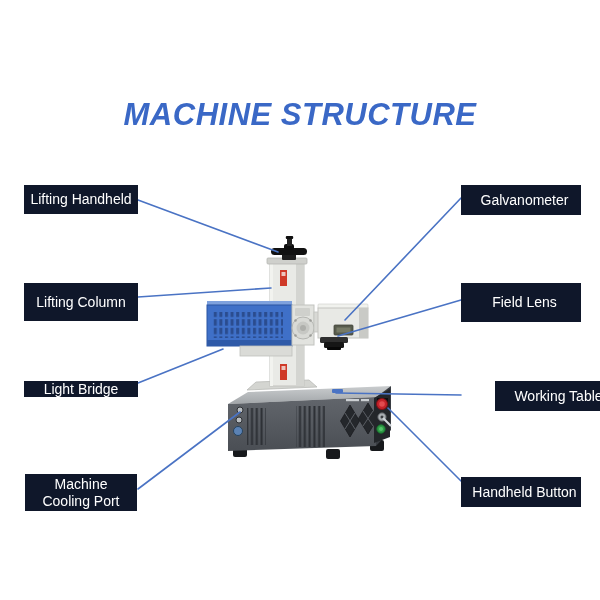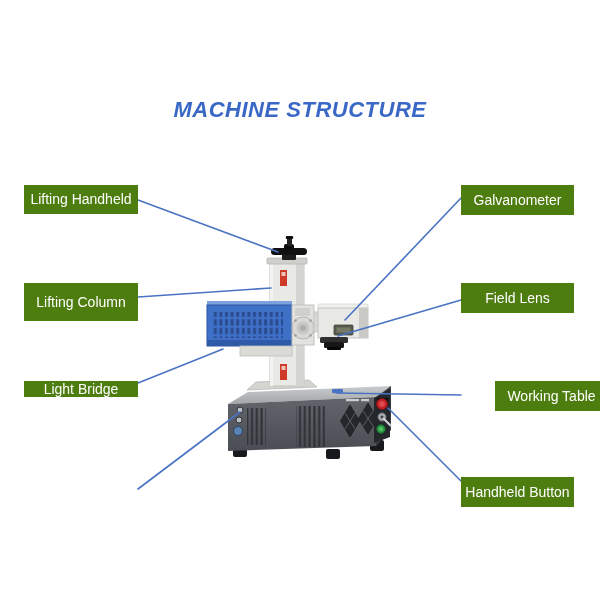--- a/index.html
+++ b/index.html
@@ -6,41 +6,41 @@
   body{
     width:600px;height:600px;position:relative;overflow:hidden;
     background:#ffffff;
     font-family:"Liberation Sans", sans-serif;
   }
   .stage{position:absolute;left:0;top:0;width:600px;height:600px;}
   svg.diagram{position:absolute;left:0;top:0;}
   .page-title{
     position:absolute;left:0;top:97px;width:600px;
     text-align:center;
-    font-size:22px;font-weight:bold;font-style:italic;
+    font-size:31px;font-weight:bold;font-style:italic;
     letter-spacing:0.5px;
     color:#3a68c6;
   }
   .label-box{
     position:absolute;
-    background:#4d7c0f;
+    background:#0f172a;
     color:#ffffff;
     font-size:14px;line-height:17px;
     display:flex;align-items:center;justify-content:center;
     text-align:center;
     white-space:pre-line;
   }
   .lb-l{left:24px;width:114px;}
-  .lb-r{left:461px;width:113px;}
+  .lb-r{left:461px;width:113px;padding-left:7px;}
   .lb-handheld{top:185px;height:29px;}
   .lb-column{top:283px;height:38px;}
   .lb-bridge{top:381px;height:16px;}
   .lb-cooling{top:474px;height:37px;left:25px;width:112px;}
   .lb-galvo{top:185px;height:30px;}
-  .lb-fieldlens{top:283px;height:30px;}
+  .lb-fieldlens{top:283px;height:39px;}
   .lb-worktable{top:381px;height:30px;margin-left:34px;}
   .lb-controlbtn{top:477px;height:30px;}
 </style>
 </head>
 <body>
 
 <div class="stage">
 
   <svg class="diagram" width="600" height="600" viewBox="0 0 600 600">
     <defs>
@@ -178,18 +178,20 @@
       <line x1="461" y1="395" x2="336" y2="393"></line>
       <line x1="461" y1="481" x2="388" y2="408"></line>
     </g>
   </svg>
 
   <div class="page-title">MACHINE STRUCTURE</div>
 
   <div class="label-box lb-l lb-handheld">Lifting Handheld</div>
   <div class="label-box lb-l lb-column">Lifting Column</div>
   <div class="label-box lb-l lb-bridge">Light Bridge</div>
+  <div class="label-box lb-l lb-cooling">Machine
+Cooling Port</div>
   <div class="label-box lb-r lb-galvo">Galvanometer</div>
   <div class="label-box lb-r lb-fieldlens">Field Lens</div>
   <div class="label-box lb-r lb-worktable">Working Table</div>
   <div class="label-box lb-r lb-controlbtn">Handheld Button</div>
 
 </div>
 
 </body></html>

